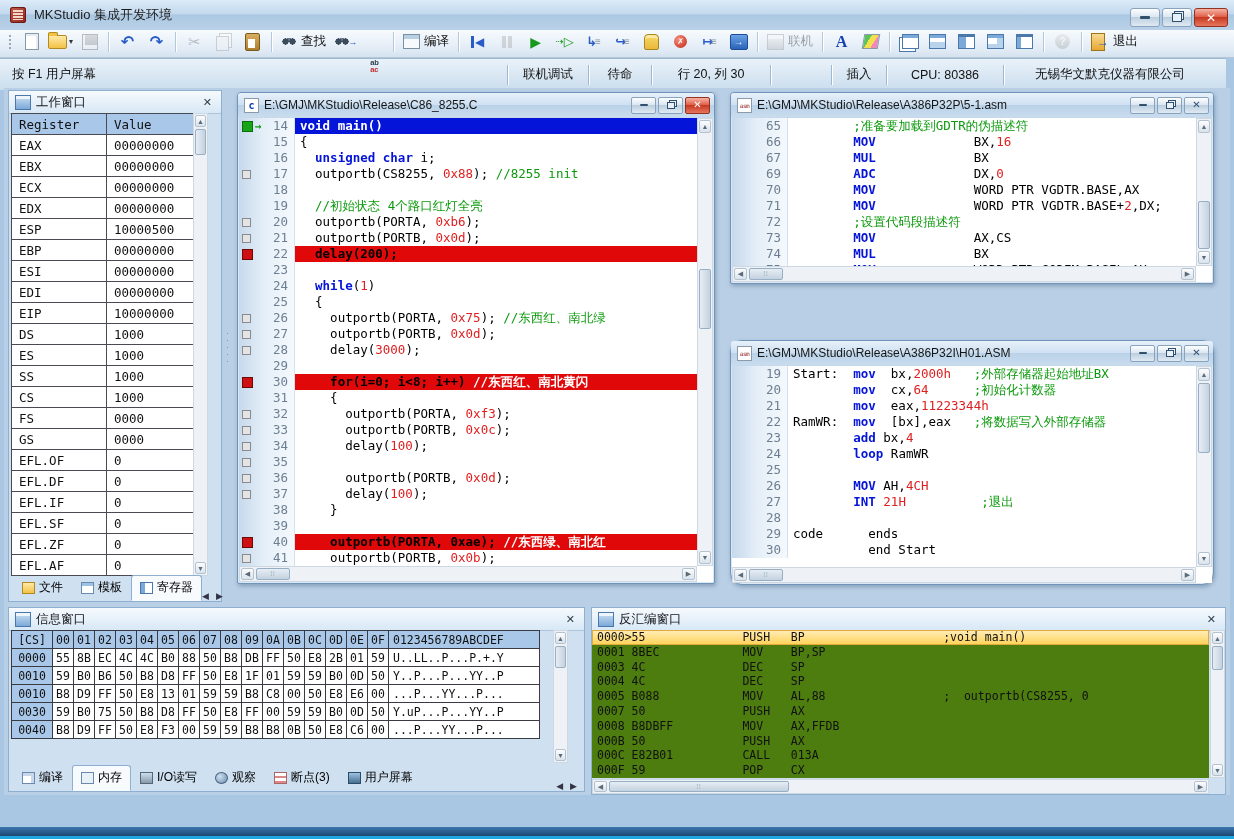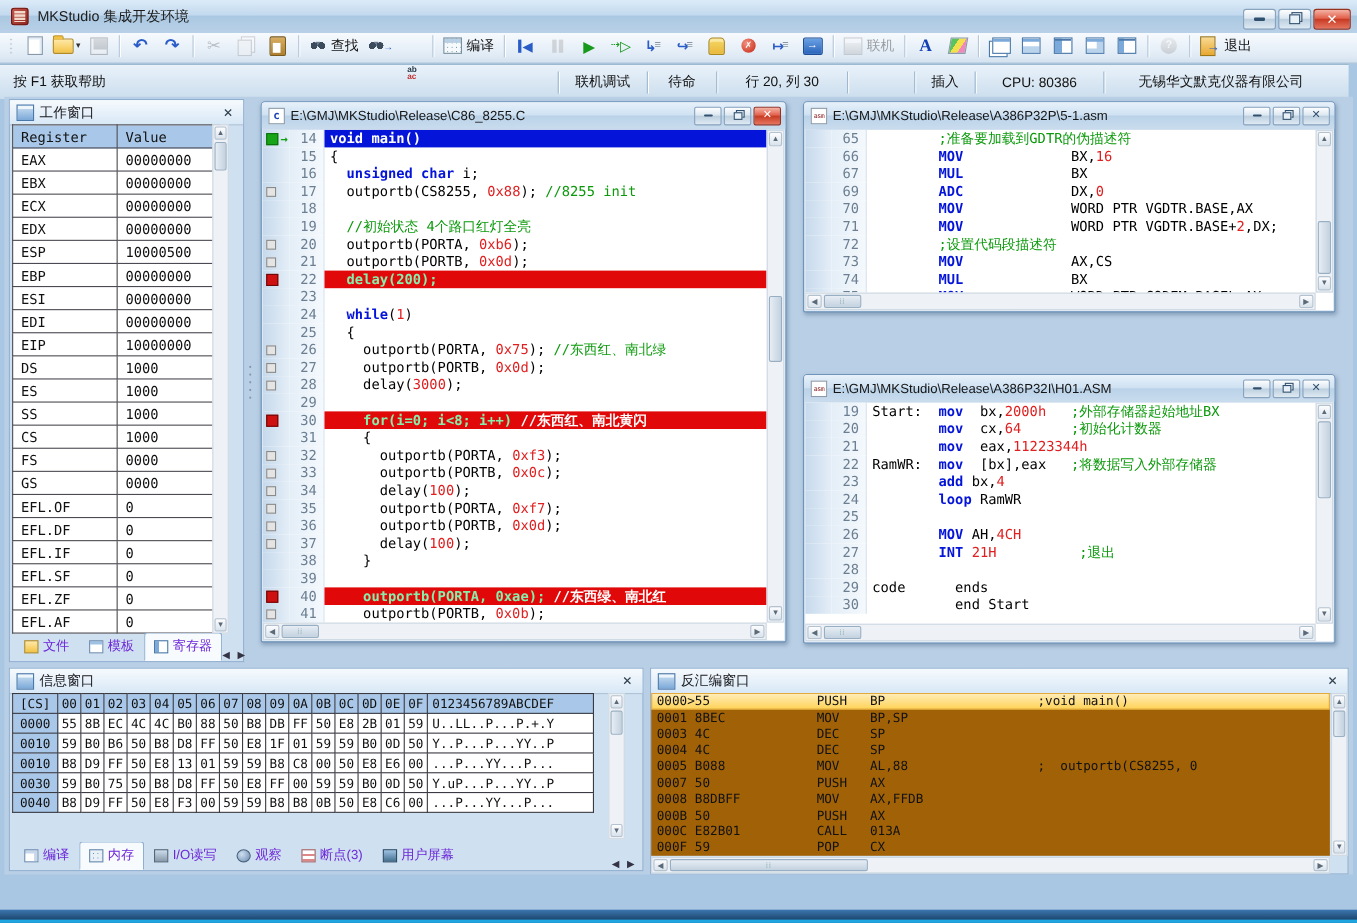--- a/index.html
+++ b/index.html
@@ -89,21 +89,21 @@
   #reg-table td:first-child,#reg-table th:first-child{width:80px;}
   #reg-table td:last-child,#reg-table th:last-child{width:78px;}
   
   .vsb,.hsb{background:#eef2f6;border:1px solid #cdd8e2;box-sizing:border-box;}
   .sb-btn{position:absolute;background:linear-gradient(#fdfdfe,#d9e3ec);border:1px solid #b4c2d0;border-radius:2px;
     color:#5a6a78;font-size:7px;display:flex;align-items:center;justify-content:center;box-sizing:border-box;}
   .sb-thumb{position:absolute;background:linear-gradient(90deg,#e7edf4,#c3d2e0);border:1px solid #98aec2;border-radius:2px;box-sizing:border-box;}
   .hsb .sb-thumb{background:linear-gradient(#e7edf4,#c3d2e0);display:flex;align-items:center;justify-content:center;color:#8aa;font-size:7px;letter-spacing:1px;}
   
   .tabstrip{display:flex;align-items:flex-end;font-size:12px;padding-left:4px;box-sizing:border-box;}
-  .tab{display:flex;align-items:center;gap:4px;padding:3px 8px 4px;border:1px solid transparent;color:#6d28d9;white-space:nowrap;}
+  .tab{display:flex;align-items:center;gap:4px;padding:3px 8px 4px;border:1px solid transparent;color:#000000;white-space:nowrap;}
   .tab.active{background:#f8fbfd;border-color:#8fafd0;border-bottom-color:#f8fbfd;border-radius:3px 3px 0 0;}
   .tabarrows{margin-left:auto;padding-right:6px;font-size:9px;color:#334;display:flex;gap:7px;}
   .ti{width:13px;height:12px;border:1px solid #777;box-sizing:border-box;}
   .ti-folder{background:linear-gradient(#ffe9a8,#f2c245);border-color:#b38a20;}
   .ti-page{background:#fff;box-shadow:inset 0 3px 0 #9ec2e4;border-color:#6a8ab0;}
   .ti-table{background:linear-gradient(90deg,#7ba9d9 35%,#fff 35%);border-color:#4a78aa;}
   .ti-page2{background:#fff;box-shadow:inset -3px 3px 0 #c8d8ea;border-color:#6a8ab0;}
   .ti-grid{background:radial-gradient(circle 1px,#5a7a96 60%,transparent 62%) 1px 1px/4px 4px,#e8f0f8;border-color:#6a8ab0;}
   .ti-io{background:linear-gradient(#cde,#89a);border-color:#567;}
   .ti-watch{border-radius:50%;background:radial-gradient(circle at 35% 35%,#cfe0f0,#6a8ab0);border-color:#46607a;}
@@ -128,34 +128,34 @@
   .docbody{position:absolute;left:1px;right:1px;bottom:1px;top:25px;background:#fff;overflow:hidden;}
   
   .codehost{position:absolute;left:0;top:0;bottom:16px;right:16px;overflow:hidden;
     font-family:"DejaVu Sans Mono",monospace;font-size:12.5px;}
   .cline{display:flex;height:16px;line-height:16px;white-space:pre;}
   .gmark{width:24px;flex:0 0 24px;background:linear-gradient(90deg,#c6d9ec,#e4eef7);display:flex;align-items:center;gap:2px;padding-left:3px;box-sizing:border-box;}
   .gnum{width:32px;flex:0 0 32px;background:linear-gradient(90deg,#e4eef7,#f4f9fd);color:#6c7f92;text-align:right;padding-right:6px;box-sizing:border-box;border-right:1px solid #d5e2ee;}
   .gcode{flex:1;padding-left:5px;}
   .tok{color:#000;} .tok.k{color:#0414d8;font-weight:bold;} .tok.n{color:#e02020;} .tok.c{color:#0c9a0c;}
   .cline.cur .gcode{background:#0414d8;} .cline.cur .tok{color:#fff;font-weight:bold;}
-  .cline.bp .gcode{background:#e00808;} .cline.bp .tok{color:#86efac;font-weight:bold;} .cline.bp .tok.c{color:#fff;}
+  .cline.bp .gcode{background:#e00808;} .cline.bp .tok{color:#000000;font-weight:bold;} .cline.bp .tok.c{color:#fff;}
   .mk-sq{width:7px;height:7px;background:#e4e4e4;border:1px solid #8a8a8a;flex:0 0 auto;}
   .mk-bp{width:9px;height:9px;background:#cf1010;border:1px solid #6e0808;flex:0 0 auto;}
   .mk-cur{width:9px;height:9px;background:#17a517;border:1px solid #0c6e0c;flex:0 0 auto;}
   .mk-arrow{color:#12a012;font-style:normal;font-weight:bold;font-size:11px;line-height:1;}
   
   #hex-table{position:absolute;left:11px;top:630px;border-collapse:collapse;font-family:"DejaVu Sans Mono",monospace;font-size:11.5px;background:#fff;table-layout:fixed;}
   #hex-table td,#hex-table th{border:1px solid #3a3a42;height:17px;text-align:center;font-weight:normal;padding:0;}
   #hex-table th{background:#a9c8e9;}
   #hex-table .addr{background:#a9c8e9;width:40px;}
   #hex-table .byte{width:20px;}
   #hex-table .ascii{width:146px;text-align:left;padding-left:4px;}
   
-  #disasm-rows{position:absolute;left:592px;top:630px;width:617px;height:148px;background:#a16207;overflow:hidden;
+  #disasm-rows{position:absolute;left:592px;top:630px;width:617px;height:148px;background:#4d7c0f;overflow:hidden;
     font-family:"DejaVu Sans Mono",monospace;font-size:11.5px;}
   .drow{height:14.8px;line-height:14.8px;white-space:pre;padding-left:5px;}
   .drow.cur{background:linear-gradient(#ffeebc,#ffd255);box-shadow:inset 0 0 0 1px #e2a93c;}
   
   #statusbar{left:4px;top:795px;width:1226px;height:32px;background:linear-gradient(#e9f2fa,#cbdded);
     border-top:1px solid #9db8cf;display:flex;align-items:center;box-sizing:border-box;font-size:12.5px;}
   .seg{height:20px;display:flex;align-items:center;justify-content:center;border-left:1px solid #9db8cf;box-shadow:inset 1px 0 0 #fff;white-space:nowrap;}
   #bottomframe{left:0;top:827px;width:1234px;height:12px;background:linear-gradient(#3c77b0,#1f4a74 70%,#123a5e);}
   #bottomframe:after{content:"";position:absolute;left:0;bottom:0;width:100%;height:3px;background:#1fa6e0;}
   .splitdots{position:absolute;width:5px;height:34px;background:radial-gradient(circle 1.4px,#7e96ae 60%,transparent 62%) 0 0/5px 7px;}
@@ -473,21 +473,21 @@
           <div class="cline"><span class="gmark"></span><span class="gnum">25</span><span class="gcode"><span class="tok">  {</span></span></div>
           <div class="cline"><span class="gmark"><i class="mk-sq"></i></span><span class="gnum">26</span><span class="gcode"><span class="tok">    outportb(PORTA, </span><span class="tok n">0x75</span><span class="tok">); </span><span class="tok c">//东西红、南北绿</span></span></div>
           <div class="cline"><span class="gmark"><i class="mk-sq"></i></span><span class="gnum">27</span><span class="gcode"><span class="tok">    outportb(PORTB, </span><span class="tok n">0x0d</span><span class="tok">);</span></span></div>
           <div class="cline"><span class="gmark"><i class="mk-sq"></i></span><span class="gnum">28</span><span class="gcode"><span class="tok">    delay(</span><span class="tok n">3000</span><span class="tok">);</span></span></div>
           <div class="cline"><span class="gmark"></span><span class="gnum">29</span><span class="gcode"></span></div>
           <div class="cline bp"><span class="gmark"><i class="mk-bp"></i></span><span class="gnum">30</span><span class="gcode"><span class="tok">    for(i=0; i&lt;8; i++) </span><span class="tok c">//东西红、南北黄闪</span></span></div>
           <div class="cline"><span class="gmark"></span><span class="gnum">31</span><span class="gcode"><span class="tok">    {</span></span></div>
           <div class="cline"><span class="gmark"><i class="mk-sq"></i></span><span class="gnum">32</span><span class="gcode"><span class="tok">      outportb(PORTA, </span><span class="tok n">0xf3</span><span class="tok">);</span></span></div>
           <div class="cline"><span class="gmark"><i class="mk-sq"></i></span><span class="gnum">33</span><span class="gcode"><span class="tok">      outportb(PORTB, </span><span class="tok n">0x0c</span><span class="tok">);</span></span></div>
           <div class="cline"><span class="gmark"><i class="mk-sq"></i></span><span class="gnum">34</span><span class="gcode"><span class="tok">      delay(</span><span class="tok n">100</span><span class="tok">);</span></span></div>
-          <div class="cline"><span class="gmark"><i class="mk-sq"></i></span><span class="gnum">35</span><span class="gcode"><span class="tok">      outportb(PORTA, </span><span class="tok n">0xf7</span><span class="tok">);</span></span></div>
+          <div class="cline"><span class="gmark"><i class="mk-sq"></i></span><span class="gnum">35</span></div>
           <div class="cline"><span class="gmark"><i class="mk-sq"></i></span><span class="gnum">36</span><span class="gcode"><span class="tok">      outportb(PORTB, </span><span class="tok n">0x0d</span><span class="tok">);</span></span></div>
           <div class="cline"><span class="gmark"><i class="mk-sq"></i></span><span class="gnum">37</span><span class="gcode"><span class="tok">      delay(</span><span class="tok n">100</span><span class="tok">);</span></span></div>
           <div class="cline"><span class="gmark"></span><span class="gnum">38</span><span class="gcode"><span class="tok">    }</span></span></div>
           <div class="cline"><span class="gmark"></span><span class="gnum">39</span><span class="gcode"></span></div>
           <div class="cline bp"><span class="gmark"><i class="mk-bp"></i></span><span class="gnum">40</span><span class="gcode"><span class="tok">    outportb(PORTA, 0xae); </span><span class="tok c">//东西绿、南北红</span></span></div>
           <div class="cline"><span class="gmark"><i class="mk-sq"></i></span><span class="gnum">41</span><span class="gcode"><span class="tok">    outportb(PORTB, </span><span class="tok n">0x0b</span><span class="tok">);</span></span></div>
         </div>
       <div class="vsb" style="position:absolute;right:0;top:0;bottom:16px;width:16px;">
         <div class="sb-btn" style="left:1px;top:1px;width:12px;height:13px;">▲</div>
         <div class="sb-thumb" style="left:1px;top:150px;width:12px;height:60px;"></div>
@@ -537,21 +537,21 @@
         <div class="sb-btn" style="left:1px;bottom:1px;width:12px;height:13px;">▼</div>
       </div>
       <div class="hsb" style="position:absolute;left:0;right:16px;bottom:0;height:16px;">
         <div class="sb-btn" style="left:1px;top:1px;width:13px;height:12px;">◀</div>
         <div class="sb-thumb" style="left:16px;top:1px;width:34px;height:12px;">⦙⦙</div>
         <div class="sb-btn" style="right:1px;top:1px;width:13px;height:12px;">▶</div>
       </div>
     </div>
   </div>
 
-  <div class="docwin" style="left:730px;top:340px;width:484px;height:245px;">
+  <div class="docwin" style="left:730px;top:340px;width:484px;height:245px;border-radius:12px;">
     <div class="doctitle">
       <span class="docicon asm">asm</span>
       <span>E:\GMJ\MKStudio\Release\A386P32I\H01.ASM</span>
       <span class="dbtns">
         <span class="dbtn">
             <span class="glyph-bar"></span>
           </span>
         <span class="dbtn">
             <span class="glyph-restore"></span>
           </span>
@@ -781,21 +781,21 @@
     <div class="sb-thumb" style="left:1px;top:15px;width:11px;height:24px;"></div>
     <div class="sb-btn" style="left:1px;bottom:1px;width:11px;height:12px;">▼</div>
   </div>
   <div class="hsb abs" style="left:592px;top:779px;width:617px;height:15px;">
     <div class="sb-btn" style="left:1px;top:1px;width:13px;height:11px;">◀</div>
     <div class="sb-thumb" style="left:16px;top:1px;width:180px;height:11px;">⦙⦙</div>
     <div class="sb-btn" style="right:1px;top:1px;width:13px;height:11px;">▶</div>
   </div>
 
   <div id="statusbar">
-    <span style="padding-left:12px;">按 F1 获取帮助</span>
+    <span style="padding-left:12px;">按 F1 用户屏幕</span>
     <span id="status-segs" style="margin-left:auto;display:flex;align-items:flex-end;padding-right:10px;">
         <span class="seg" style="width: 80px;">联机调试</span>
         <span class="seg" style="width: 62px;">待命</span>
         <span class="seg" style="width: 118px;">行 20, 列 30</span>
         <span class="seg" style="width: 60px;"></span>
         <span class="seg" style="width: 54px;">插入</span>
         <span class="seg" style="width: 116px;">CPU: 80386</span>
         <span class="seg" style="width: 212px;">无锡华文默克仪器有限公司</span>
       </span>
   </div>

